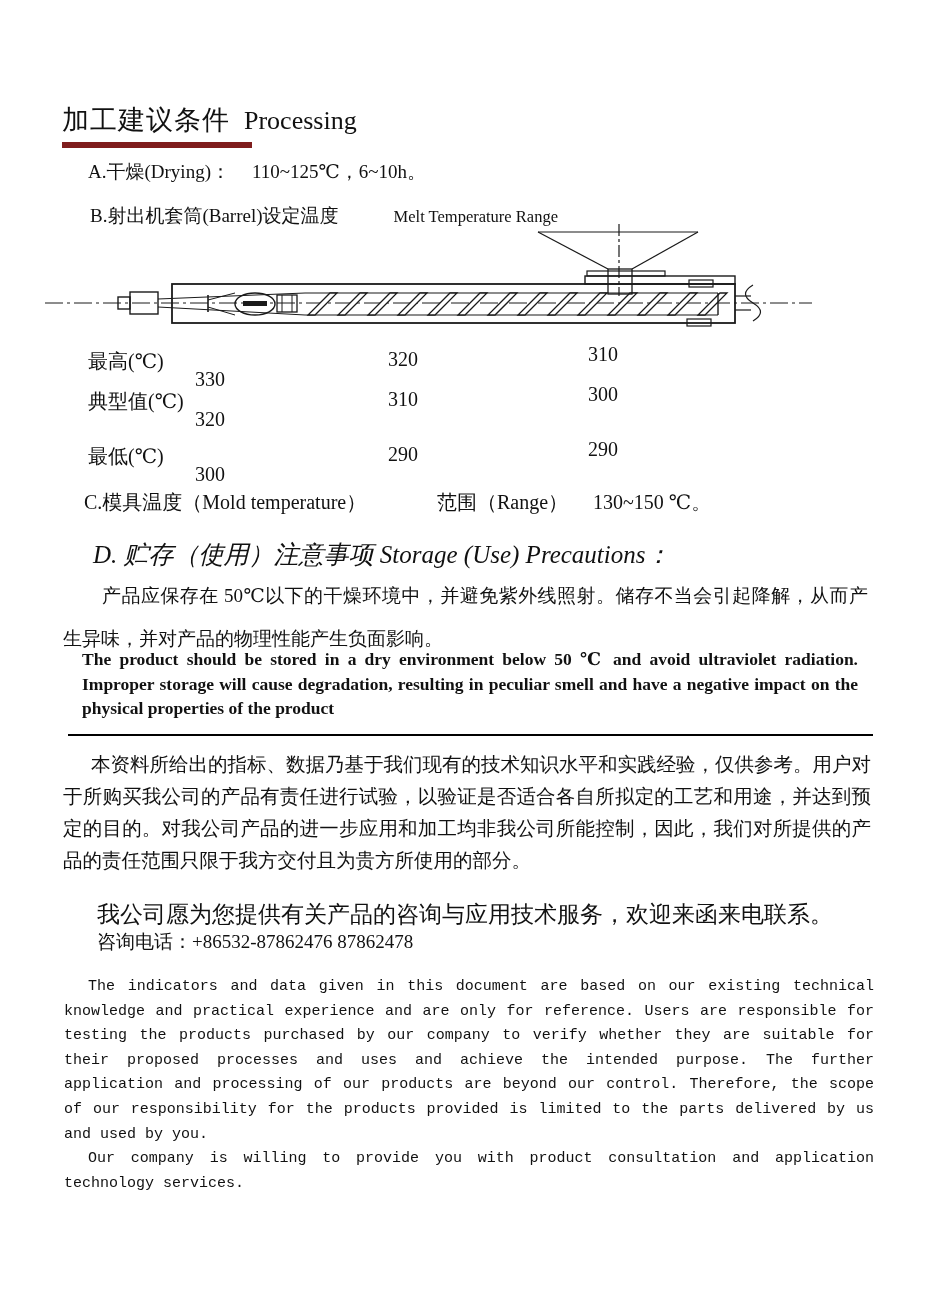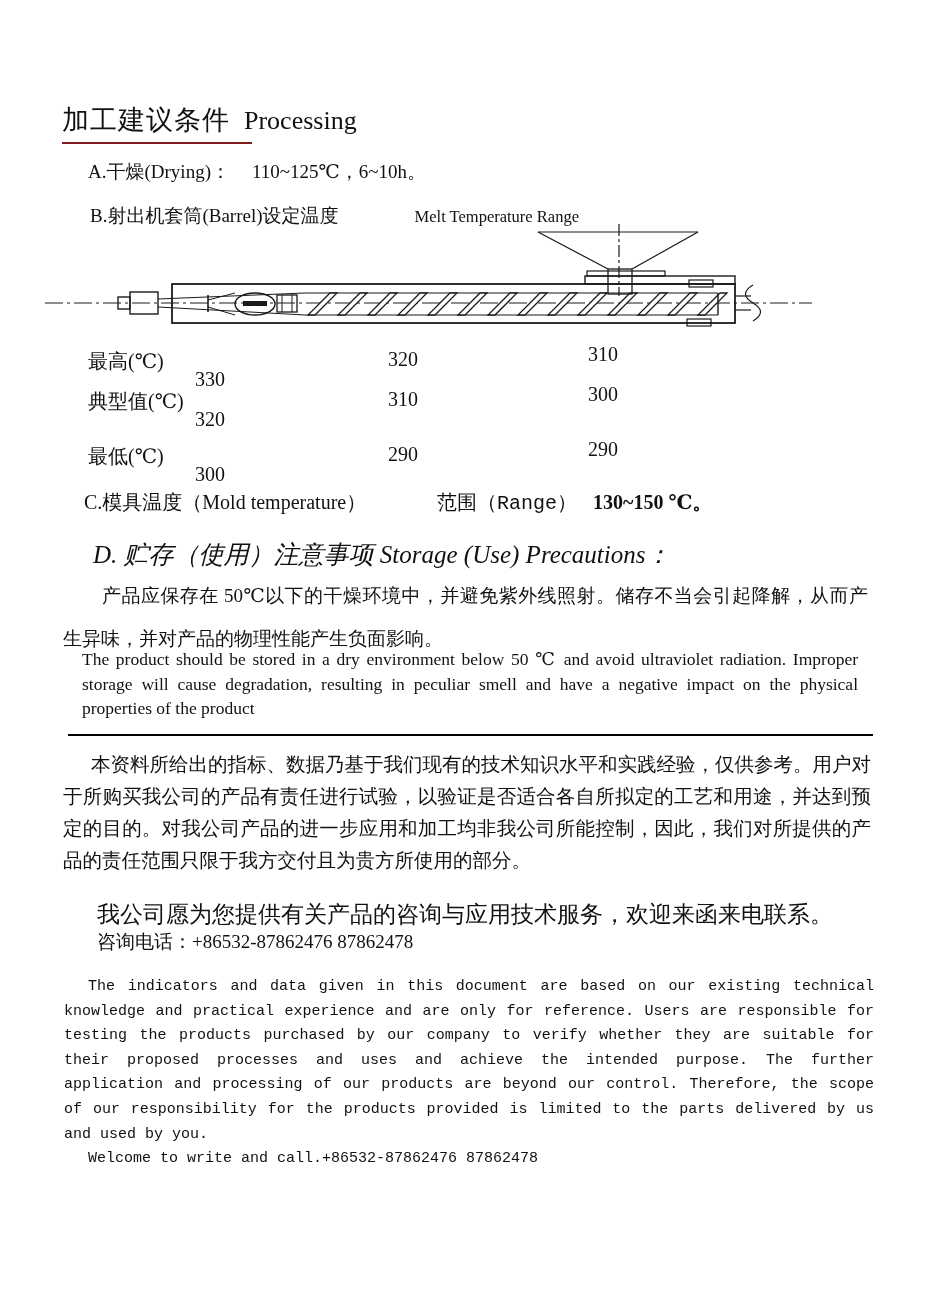--- a/index.html
+++ b/index.html
@@ -5,46 +5,46 @@
   html,body{margin:0;padding:0;}
   body{
     width:930px;height:1315px;position:relative;background:#ffffff;
     font-family:"Liberation Serif","DejaVu Serif",serif;color:#111;
     overflow:hidden;
   }
   .abs{position:absolute;}
 
   
   .title{left:62px;top:102px;font-size:27px;white-space:nowrap;}
-  .title .cn{border-bottom:2px solid #7f1d1d;padding-bottom:7px;padding-right:22px;letter-spacing:1px;}
+  .title .cn{border-bottom:6px solid #7f1d1d;padding-bottom:7px;padding-right:22px;letter-spacing:1px;}
   .title .en{font-size:26px;margin-left:-8px;}
 
   
   .line-a{left:88px;top:159px;font-size:19px;white-space:nowrap;}
   .line-a .val{margin-left:22px;}
   .line-b{left:90px;top:203px;font-size:19px;white-space:nowrap;}
-  .line-b .en{font-size:16.5px;margin-left:76px;}
+  .line-b .en{font-size:16.5px;margin-left:55px;}
   .line-c-label{left:84px;top:489px;font-size:20px;white-space:nowrap;}
-  .line-c-range{left:437px;top:489px;font-size:20px;white-space:nowrap;font-family:Liberation Mono, monospace;}
-  .line-c-value{left:593px;top:489px;font-size:20px;white-space:nowrap;font-weight:bold;}
+  .line-c-range{left:437px;top:489px;font-size:20px;white-space:nowrap;}
+  .line-c-value{left:593px;top:489px;font-size:20px;white-space:nowrap;}
   .line-d{left:93px;top:538px;font-size:25px;white-space:nowrap;font-style:italic;}
 
   
   .trow{font-size:20px;white-space:nowrap;}
   .trow span{position:absolute;}
   .t-label{left:0;}
   .t-c1{left:107px;margin-top:20px;}
   .t-c2{left:300px;}
   .t-c3{left:500px;top:-5px;}
 
   
   .storage-cn{left:63px;top:574px;width:805px;font-size:19px;line-height:43px;
     text-indent:39px;text-align:justify;}
   .storage-en{left:82px;top:647px;width:776px;font-size:17.5px;line-height:24.5px;
-    text-align:justify;}
+    text-align:justify;font-weight:bold;}
   .divider{left:68px;top:734px;width:805px;height:2px;background:#000;}
   .disclaimer-cn{left:63px;top:749px;width:808px;font-size:19.5px;line-height:32px;
     text-indent:28px;text-align:justify;}
   .service-cn{left:97px;top:899px;font-size:23px;white-space:nowrap;}
   .phone-cn{left:97px;top:929px;font-size:19px;white-space:nowrap;}
 
   .en-block{left:64px;top:975px;width:810px;
     font-family:"Liberation Mono","DejaVu Sans Mono",monospace;
     font-size:15px;line-height:24.6px;}
   .en-block p{margin:0;text-indent:24px;text-align:justify;}
@@ -157,14 +157,14 @@
 <div class="abs storage-en">The product should be stored in a dry environment below 50 ℃  and avoid ultraviolet radiation. Improper storage will cause degradation, resulting in peculiar smell and have a negative impact on the physical properties of the product</div>
 
 <div class="abs divider"></div>
 
 <div class="abs disclaimer-cn">本资料所给出的指标、数据乃基于我们现有的技术知识水平和实践经验，仅供参考。用户对于所购买我公司的产品有责任进行试验，以验证是否适合各自所拟定的工艺和用途，并达到预定的目的。对我公司产品的进一步应用和加工均非我公司所能控制，因此，我们对所提供的产品的责任范围只限于我方交付且为贵方所使用的部分。</div>
 <div class="abs service-cn">我公司愿为您提供有关产品的咨询与应用技术服务，欢迎来函来电联系。</div>
 <div class="abs phone-cn">咨询电话：+86532-87862476 87862478</div>
 
 <div class="abs en-block">
   <p>The indicators and data given in this document are based on our existing technical knowledge and practical experience and are only for reference. Users are responsible for testing the products purchased by our company to verify whether they are suitable for their proposed processes and uses and achieve the intended purpose. The further application and processing of our products are beyond our control. Therefore, the scope of our responsibility for the products provided is limited to the parts delivered by us and used by you.</p>
-  <p class="no-just">Welcome to write and call.+86532-87862476 87862478</p>
+  <p>Our company is willing to provide you with product consultation and application technology services.</p>
 </div>
 
 </body></html>

